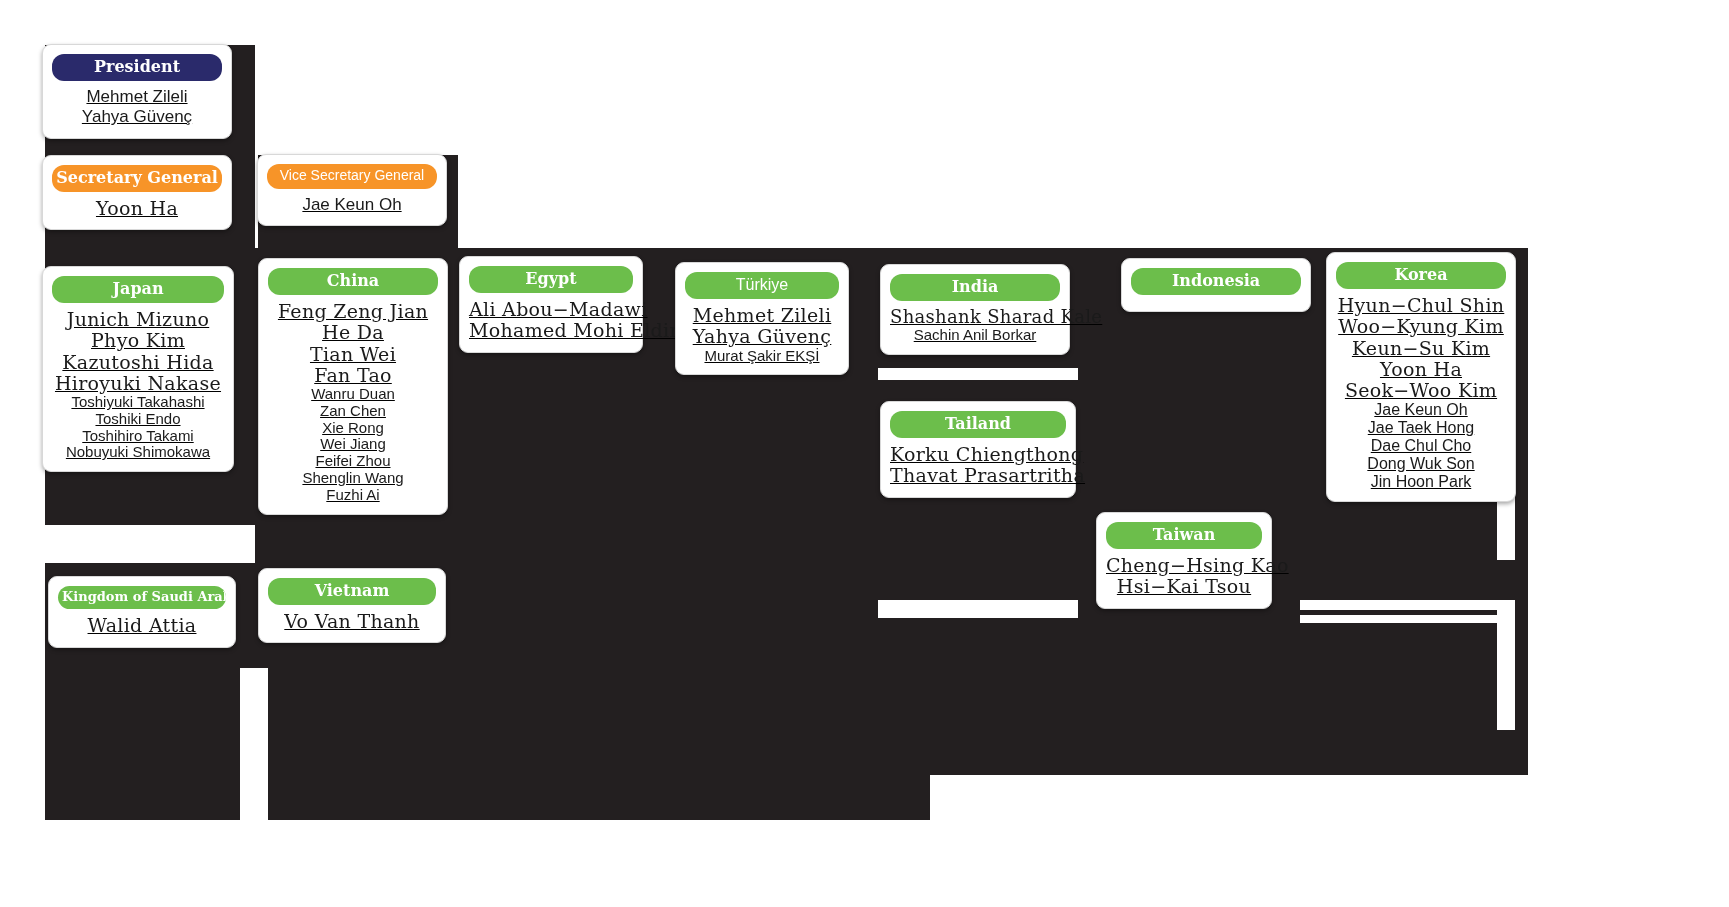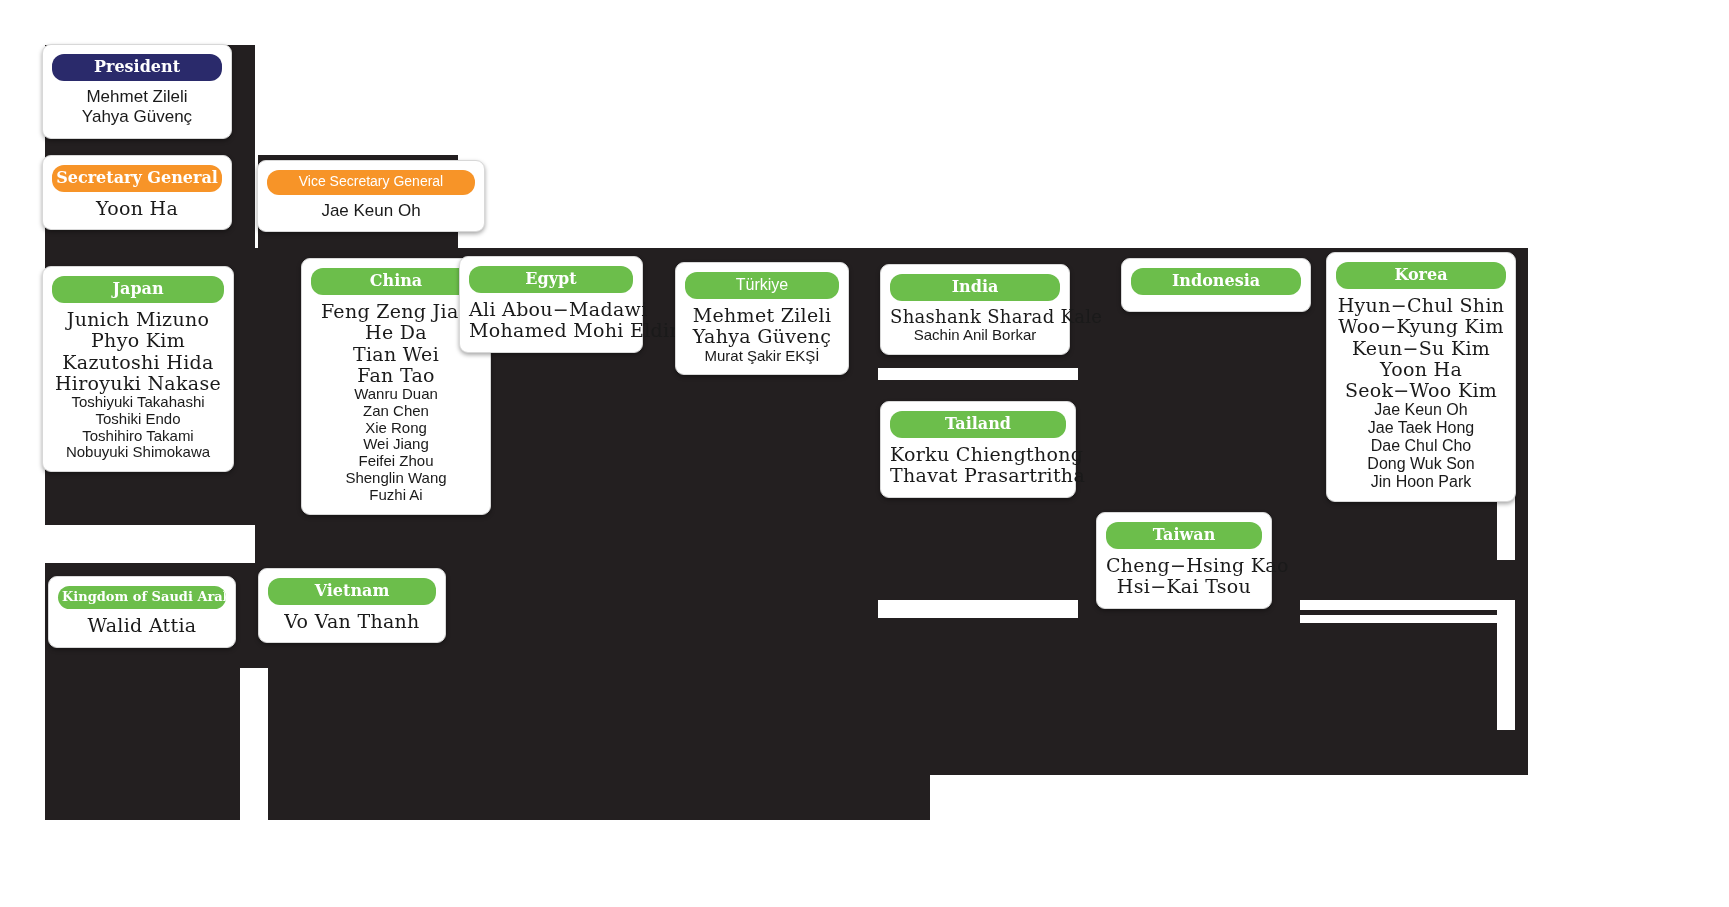--- a/index.html
+++ b/index.html
@@ -49,21 +49,21 @@
   }
   .hdr.green   { background: #6cbe4b; }
   .hdr.navy    { background: #2a2a6b; }
   .hdr.orange  { background: #f79428; }
 
   .hdr.sans {
     font-family: "Liberation Sans", sans-serif;
     font-weight: normal;
   }
 
-  .names { display: block; }
+  .names { display: block; text-decoration: underline; }
 
   .nm {
     display: block;
     color: #1a1a1a;
     white-space: nowrap;
   }
   
   .nm.s {
     font-family: "DejaVu Serif", "Liberation Serif", serif;
     font-size: 19px;
@@ -113,42 +113,42 @@
     </span>
   </div>
 
   <div class="card" style="left:42px; top:155px; width:190px;">
     <span class="hdr orange">Secretary General</span>
     <span class="names">
       <span class="nm s">Yoon Ha</span>
     </span>
   </div>
 
-  <div class="card" style="left:257px; top:160px; width:228px;">
+  <div class="card" style="left:257px; top:154px; width:190px;">
     <span class="hdr orange sans" style="font-size:14px;">Vice Secretary General</span>
     <span class="names">
       <span class="nm m">Jae Keun Oh</span>
     </span>
   </div>
 
   <div class="card" style="left:42px; top:266px; width:192px;">
     <span class="hdr green">Japan</span>
     <span class="names">
       <span class="nm s">Junich Mizuno</span>
       <span class="nm s">Phyo Kim</span>
       <span class="nm s">Kazutoshi Hida</span>
       <span class="nm s">Hiroyuki Nakase</span>
       <span class="nm t">Toshiyuki Takahashi</span>
       <span class="nm t">Toshiki Endo</span>
       <span class="nm t">Toshihiro Takami</span>
       <span class="nm t">Nobuyuki Shimokawa</span>
     </span>
   </div>
 
-  <div class="card" style="left:258px; top:258px; width:190px;margin-left:43px;">
+  <div class="card" style="left:258px; top:258px; width:190px;">
     <span class="hdr green">China</span>
     <span class="names">
       <span class="nm s">Feng Zeng Jian</span>
       <span class="nm s">He Da</span>
       <span class="nm s">Tian Wei</span>
       <span class="nm s">Fan Tao</span>
       <span class="nm t">Wanru Duan</span>
       <span class="nm t">Zan Chen</span>
       <span class="nm t">Xie Rong</span>
       <span class="nm t">Wei Jiang</span>

